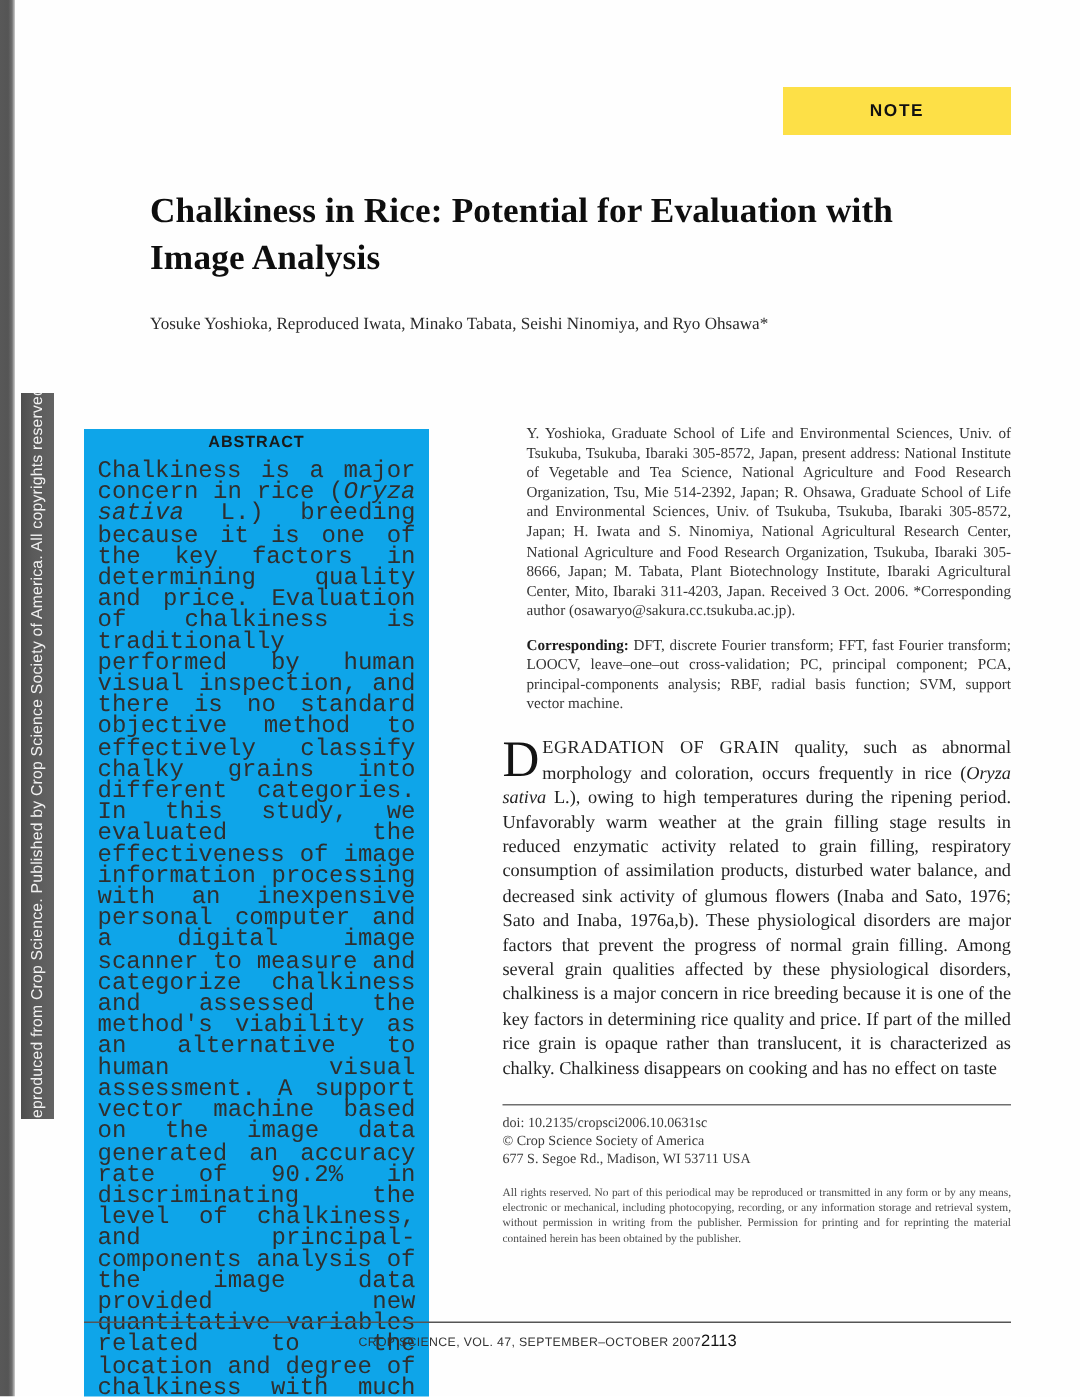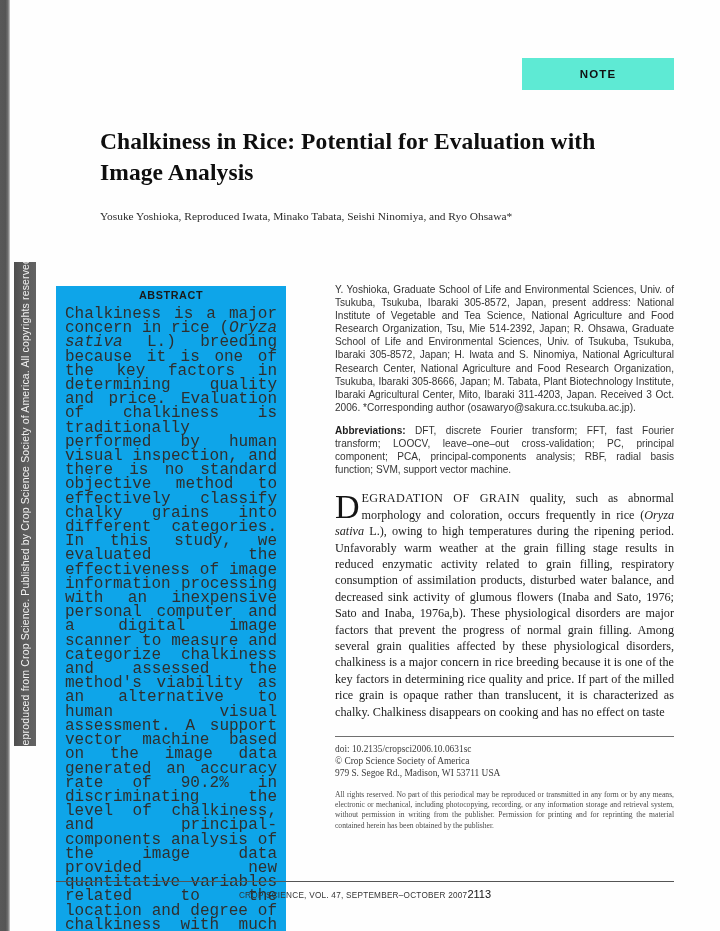--- a/index.html
+++ b/index.html
@@ -61,21 +61,21 @@
     height: 931px;
   }
 
   
   #note-banner {
     position: absolute;
     right: 0;
     top: 58px;
     width: 152px;
     height: 32px;
-    background: #5eead4;
+    background: #fde047;
     display: flex;
     align-items: center;
     justify-content: center;
   }
   #note-banner span {
     font-family: "Liberation Sans", sans-serif;
     font-weight: bold;
     font-size: 11.5px;
     letter-spacing: 1.1px;
     color: #111;
@@ -140,26 +140,26 @@
     font-size: 16px;
     line-height: 14.2px;
     text-align: justify;
     color: #2f2f2f;
     margin: 0;
   }
   #abstract-body i { font-style: italic; }
 
   
   .rc-para {
-    font-family: Liberation Sans, sans-serif;
+    font-family: Liberation Serif, serif;
     font-size: 10.1px;
     line-height: 13.1px;
     text-align: justify;
     color: #343434;
-    margin: 0 0 10px 0;
+    margin: 0 0 10px 16px;
   }
   .rc-para b { font-weight: bold; color: #1d1d1d; }
 
   #body-para {
     font-family: "Liberation Serif", serif;
     font-size: 12.2px;
     line-height: 16.4px;
     text-align: justify;
     color: #222;
     margin: 14px 0 0 0;
@@ -251,29 +251,29 @@
     <div id="abstract-panel">
       <div id="abstract-heading">ABSTRACT</div>
       <p id="abstract-body"><span>Chalkiness is a major concern in rice (</span><i>Oryza sativa</i><span> L.) breeding because it is one of the key factors in determining quality and price. Evaluation of chalkiness is traditionally performed by human visual inspection, and there is no standard objective method to effectively classify chalky grains into different categories. In this study, we evaluated the effectiveness of image information processing with an inexpensive personal computer and a digital image scanner to measure and categorize chalkiness and assessed the method's viability as an alternative to human visual assessment. A support vector machine based on the image data generated an accuracy rate of 90.2% in discriminating the level of chalkiness, and principal-components analysis of the image data provided new quantitative variables related to the location and degree of chalkiness with much greater accuracy than was previously possible. These results indicate that image processing may be a useful tool for evaluating the chalkiness of rice in scientific research and breeding programs.</span></p>
     </div>
   </div>
 
   <div id="col-right">
 
     <p class="rc-para">Y. Yoshioka, Graduate School of Life and Environmental Sciences, Univ. of Tsukuba, Tsukuba, Ibaraki 305-8572, Japan, present address: National Institute of Vegetable and Tea Science, National Agriculture and Food Research Organization, Tsu, Mie 514-2392, Japan; R. Ohsawa, Graduate School of Life and Environmental Sciences, Univ. of Tsukuba, Tsukuba, Ibaraki 305-8572, Japan; H. Iwata and S. Ninomiya, National Agricultural Research Center, National Agriculture and Food Research Organization, Tsukuba, Ibaraki 305-8666, Japan; M. Tabata, Plant Biotechnology Institute, Ibaraki Agricultural Center, Mito, Ibaraki 311-4203, Japan. Received 3 Oct. 2006. *Corresponding author (osawaryo@sakura.cc.tsukuba.ac.jp).</p>
 
-    <p class="rc-para"><b>Abbreviations:</b><span> DFT, discrete Fourier transform; FFT, fast Fourier transform; LOOCV, leave–one–out cross-validation; PC, principal component; PCA, principal-components analysis; RBF, radial basis function; SVM, support vector machine.</span></p>
+    <p class="rc-para"><b>Corresponding:</b><span> DFT, discrete Fourier transform; FFT, fast Fourier transform; LOOCV, leave–one–out cross-validation; PC, principal component; PCA, principal-components analysis; RBF, radial basis function; SVM, support vector machine.</span></p>
 
     <p id="body-para"><span id="dropcap">D</span><span class="smallcaps">EGRADATION OF GRAIN</span><span> quality, such as abnormal morphology and coloration, occurs frequently in rice (</span><i>Oryza sativa</i><span> L.), owing to high temperatures during the ripening period. Unfavorably warm weather at the grain filling stage results in reduced enzymatic activity related to grain filling, respiratory consumption of assimilation products, disturbed water balance, and decreased sink activity of glumous flowers (Inaba and Sato, 1976; Sato and Inaba, 1976a,b). These physiological disorders are major factors that prevent the progress of normal grain filling. Among several grain qualities affected by these physiological disorders, chalkiness is a major concern in rice breeding because it is one of the key factors in determining rice quality and price. If part of the milled rice grain is opaque rather than translucent, it is characterized as chalky. Chalkiness disappears on cooking and has no effect on taste</span></p>
 
     <hr id="pub-rule">
 
     <div class="pub-line">doi: 10.2135/cropsci2006.10.0631sc</div>
     <div class="pub-line">© Crop Science Society of America</div>
-    <div class="pub-line">979 S. Segoe Rd., Madison, WI 53711 USA</div>
+    <div class="pub-line">677 S. Segoe Rd., Madison, WI 53711 USA</div>
 
     <div id="copyright-note">All rights reserved. No part of this periodical may be reproduced or transmitted in any form or by any means, electronic or mechanical, including photocopying, recording, or any information storage and retrieval system, without permission in writing from the publisher. Permission for printing and for reprinting the material contained herein has been obtained by the publisher.</div>
   </div>
 
   <div id="page-footer">
     <div id="footer-journal">CROP SCIENCE, VOL. 47, SEPTEMBER–OCTOBER 2007</div>
     <div id="footer-page">2113</div>
   </div>
 
 </div>

